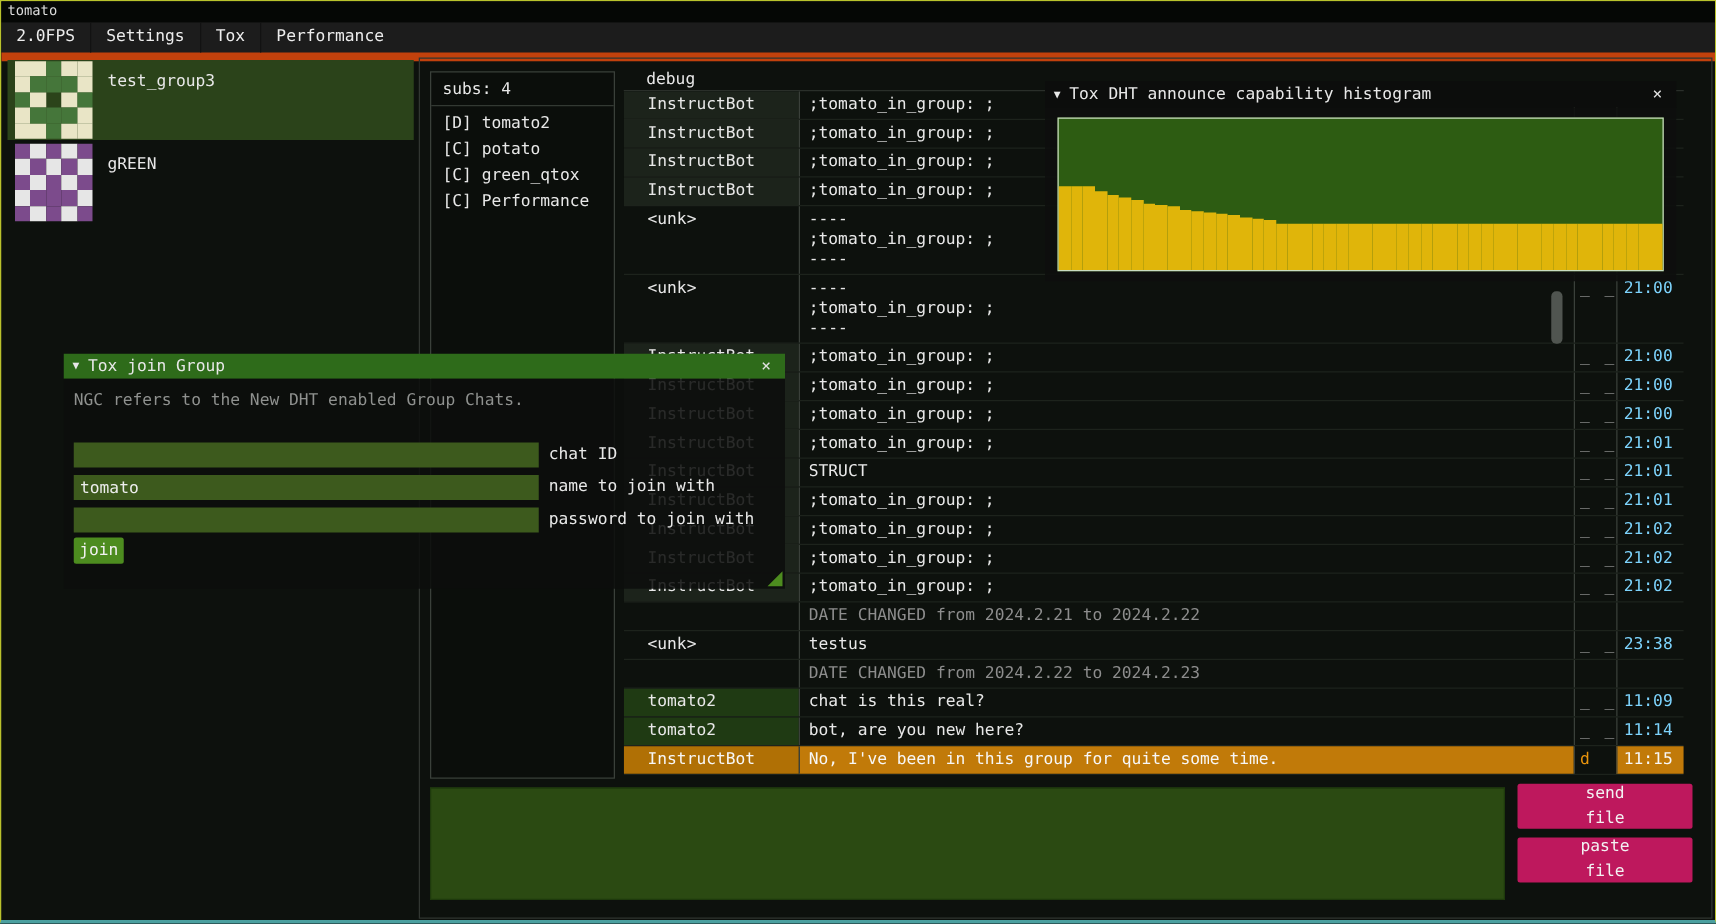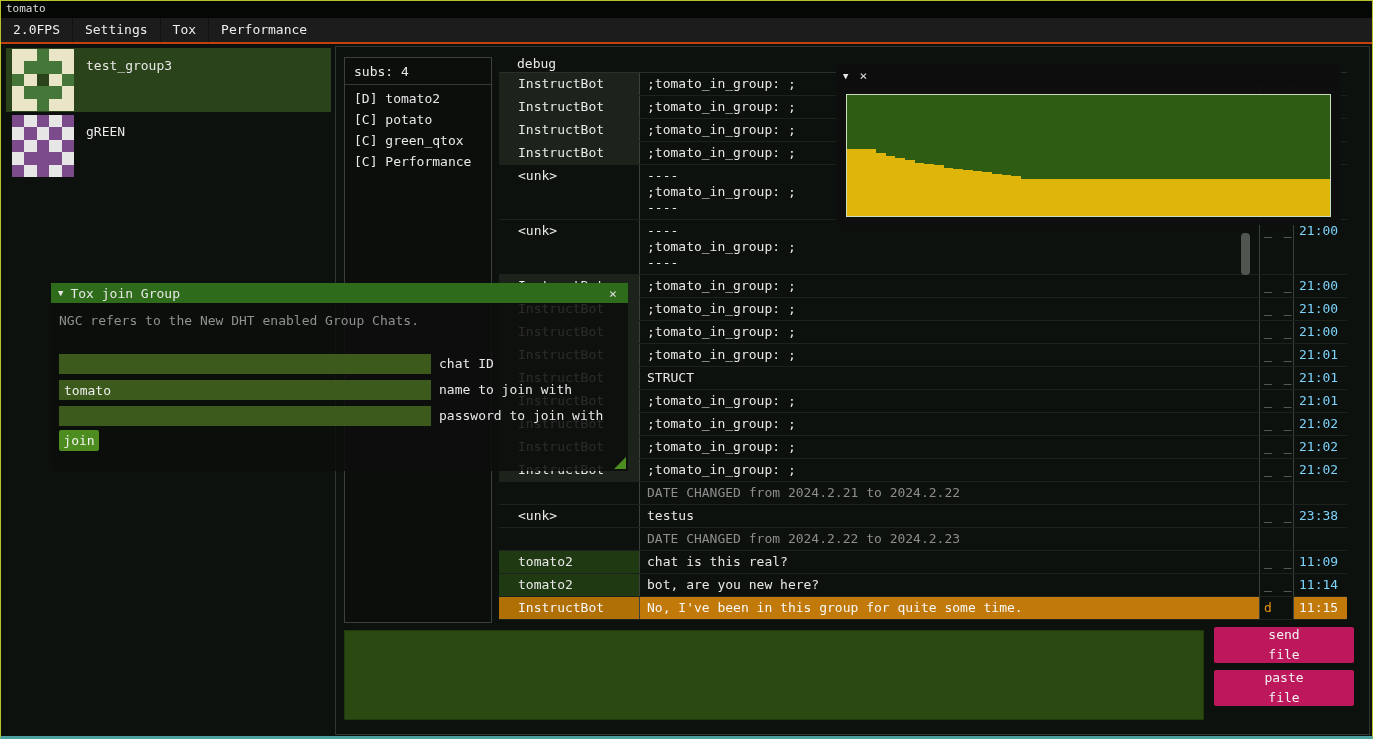--- a/index.html
+++ b/index.html
@@ -6,21 +6,21 @@
   .app{
     position:relative;width:1373px;height:739px;box-sizing:border-box;
     background:#0d110d;border:1px solid #b9c22c;border-bottom:3px solid #4ba0a0;
     font-family:"DejaVu Sans Mono", monospace;font-size:13px;color:#e8e8e8;overflow:hidden;
   }
   
   .titlebar{position:absolute;top:0;left:0;right:0;height:17px;background:#050705;
     font-size:11px;line-height:16px;padding-left:5px;color:#dcdcdc;}
   
   .menubar{position:absolute;top:17px;left:0;right:0;height:24px;background:#1c1c1c;
-    display:flex;align-items:flex-end;border-bottom:2px solid #c2410c;}
+    display:flex;align-items:flex-end;border-bottom:7px solid #c2410c;}
   .menu-item{padding:0 12px;line-height:24px;color:#ededed;cursor:default;}
   .menu-item + .menu-item{border-left:1px solid #121212;}
   
   .sidebar{position:absolute;left:5px;top:47px;width:325px;}
   .group-item{position:relative;height:64px;margin-bottom:2px;display:flex;align-items:flex-start;}
   .group-item.selected{background:#2b431a;}
   .avatar{display:grid;grid-template-columns:repeat(5,1fr);grid-template-rows:repeat(5,1fr);
     width:62px;height:62px;margin:1px 12px 0 6px;flex:none;}
   .group-label{margin-top:10px;}
   
@@ -389,20 +389,21 @@
       <input class="join-input ji-3" type="text" value="" style="">
       <div class="join-label jl-3">password to join with</div>
       <div class="join-btn">join</div>
       <div class="resize-grip"></div>
     </div>
   </div>
 
   <div class="float-win hist-win">
     <div class="win-titlebar">
       <span class="win-arrow">▼</span>
+      <span class="win-title">Tox DHT announce capability histogram</span>
       <span class="win-close">×</span>
     </div>
     <div class="win-body">
       <div class="hist-plot">
         <div class="hist-bars">
             <div class="hist-bar" style="height: 55%; background: rgb(224, 181, 10);"></div>
             <div class="hist-bar" style="height: 55%; background: rgb(224, 181, 10);"></div>
             <div class="hist-bar" style="height: 55%; background: rgb(224, 181, 10);"></div>
             <div class="hist-bar" style="height: 52%; background: rgb(224, 181, 10);"></div>
             <div class="hist-bar" style="height: 50%; background: rgb(224, 181, 10);"></div>

